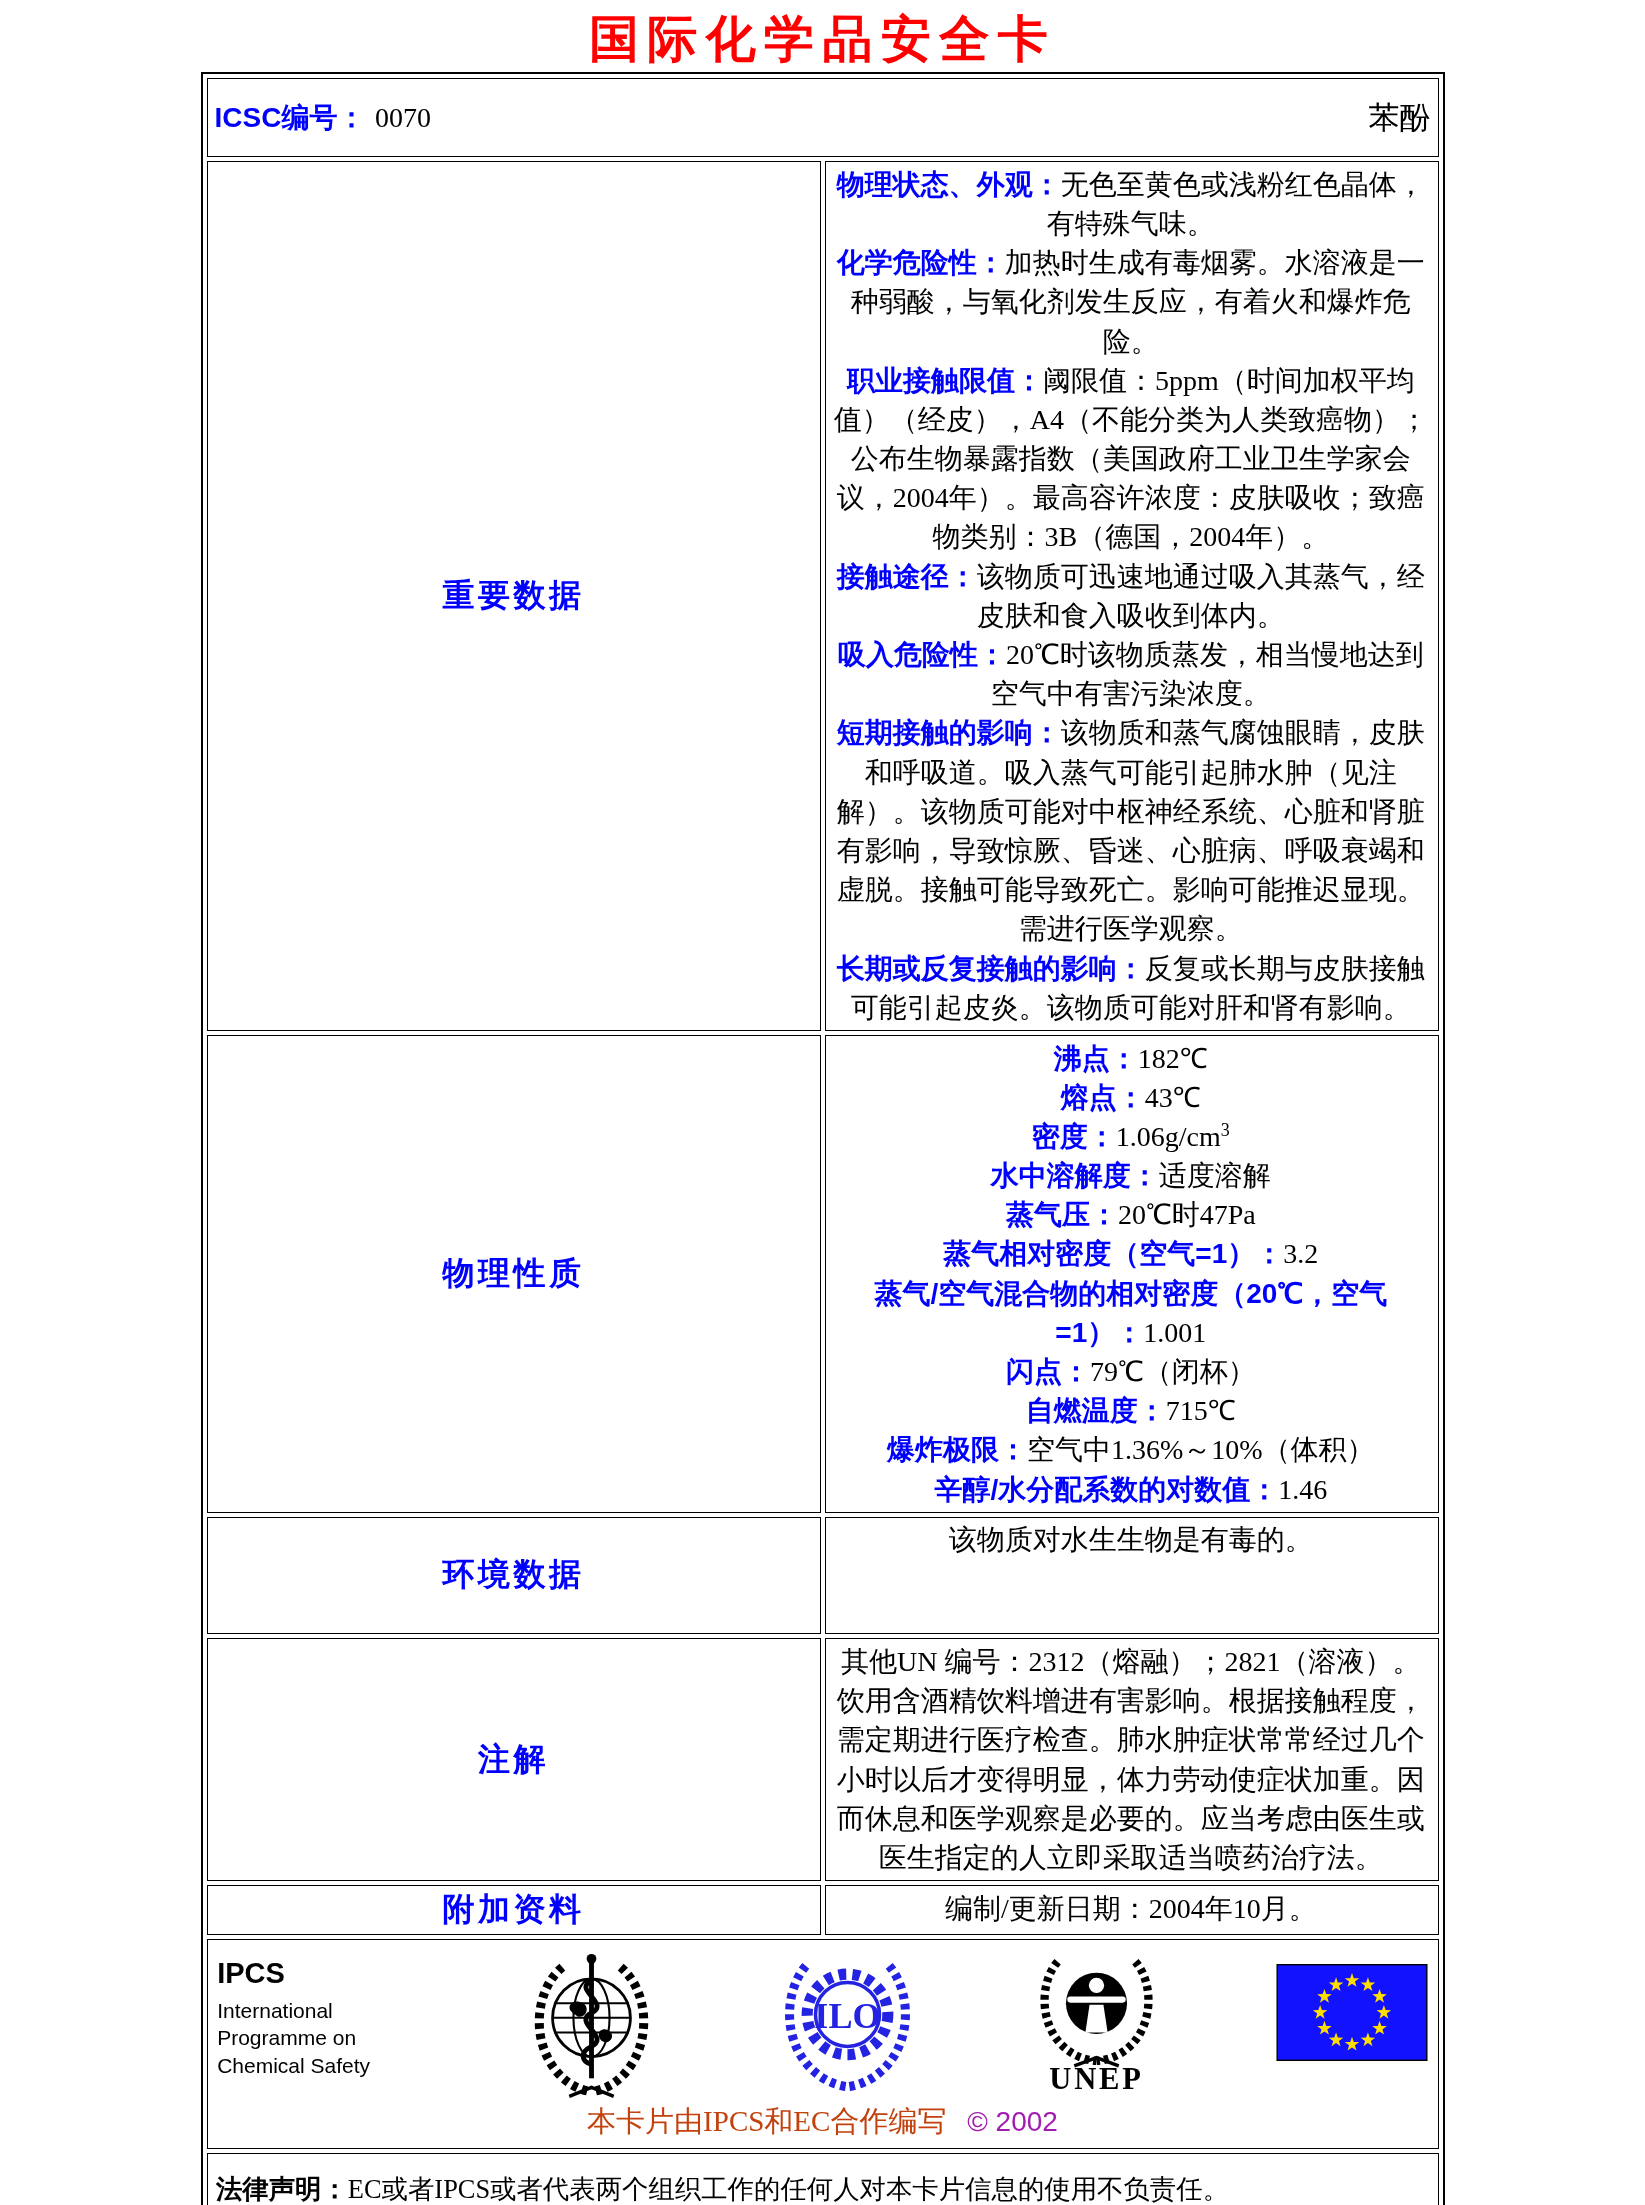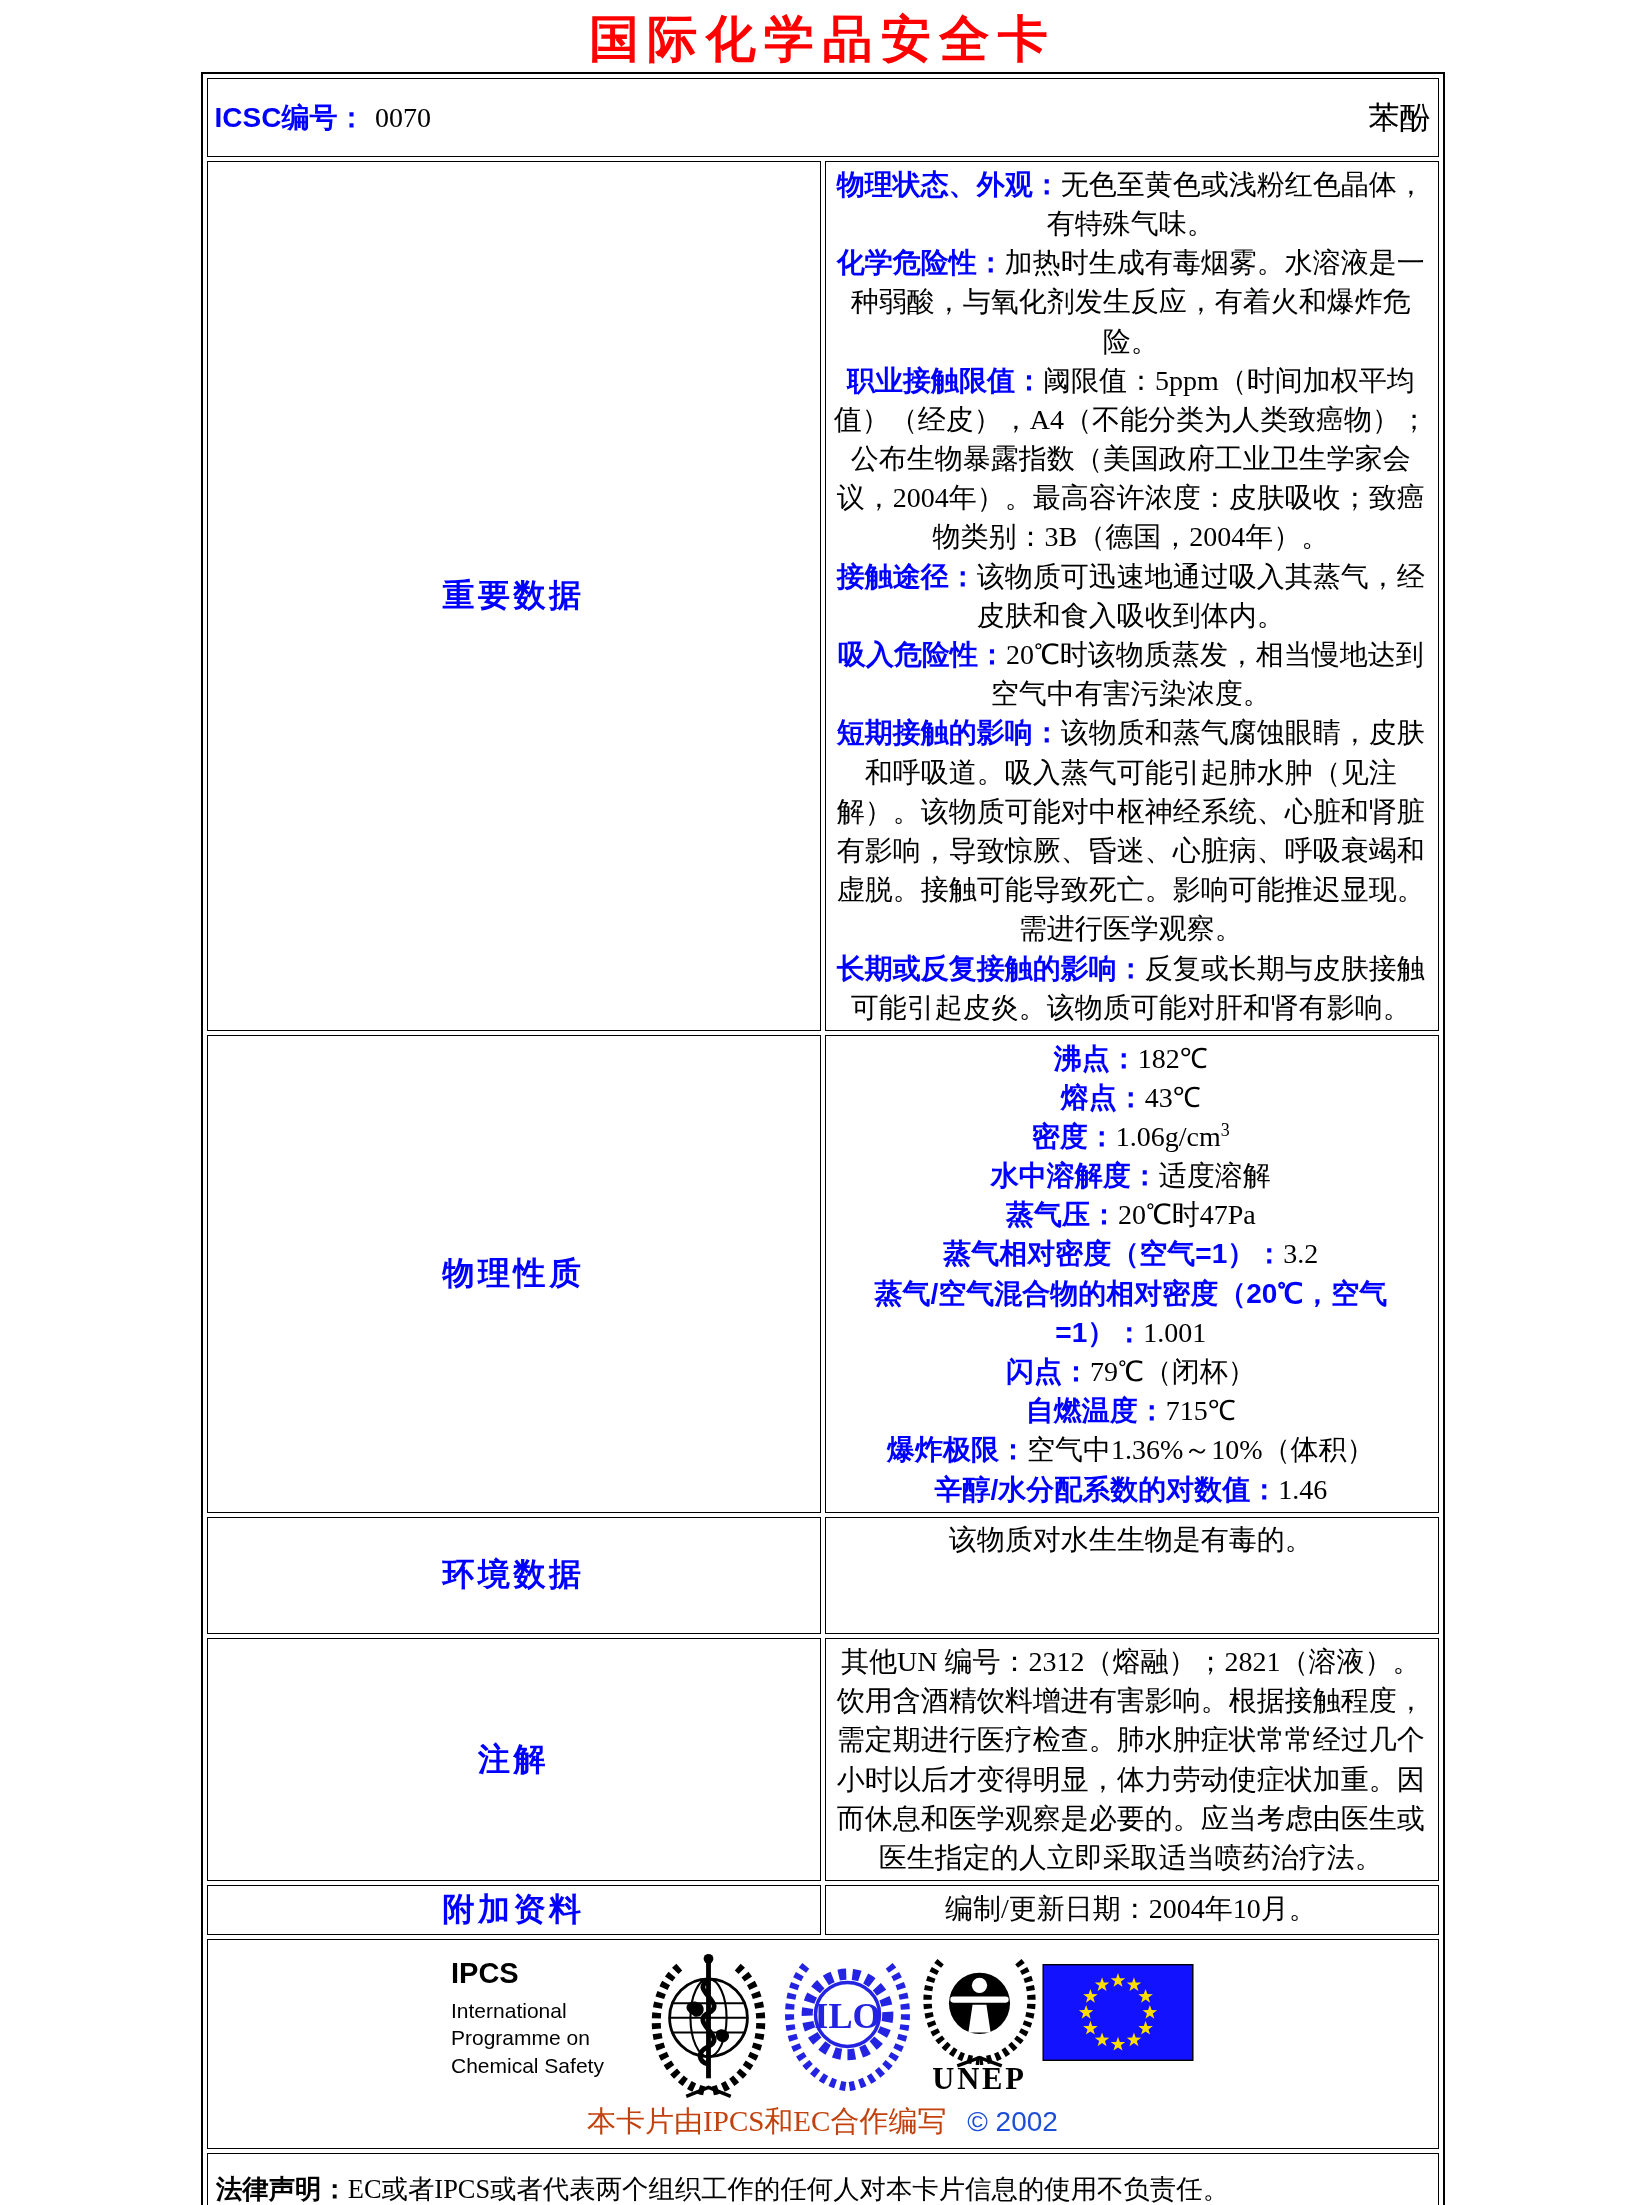--- a/index.html
+++ b/index.html
@@ -60,32 +60,32 @@
   .h-phys  { height: 423px; }
   .h-env   { height: 110px; }
   .h-note  { height: 154px; }
   .h-add   { height: 43px; }
   .h-logo  { height: 198px; }
   .h-legal { height: 63px; }
   .item { margin: 0; }
   .p-item { margin: 0; }
   sup.sup3 { font-size: 18px; }
   .logos-cell { vertical-align: top; padding: 5.6px 9.7px 4.2px 9.7px; }
-  .logos-row { display: flex; justify-content: center; align-items: flex-start; }
+  .logos-row { display: flex; justify-content: space-between; align-items: flex-start; }
   .ipcs-block { width: 188px; font-family: "Liberation Sans", sans-serif; padding-top: 11px; }
   .ipcs-acronym { font-weight: bold; font-size: 29px; margin-bottom: 7px; }
   .ipcs-line { font-size: 21px; line-height: 1.3; }
   .eu-flag-wrap { padding-top: 18px; }
   .credit-line { text-align: center; margin-top: 4.2px; }
   .credit-main {
     color: #c2410c; font-weight: normal;
     font-family: "Liberation Serif", serif; font-size: 29px;
   }
   .credit-copy {
-    color: #1d4ed8; font-family: "Liberation Sans", sans-serif;
+    color: #a21caf; font-family: "Liberation Sans", sans-serif;
     font-size: 28px; margin-left: 18px; margin-top: 19px;
   }
   .legal-cell { vertical-align: middle; padding: 4.2px 8.4px; font-size: 26.4px; }
   .legal-lbl {
     font-family: "Liberation Sans", sans-serif;
     font-weight: bold; color: #000;
   }
 </style>
 </head>
 <body>

